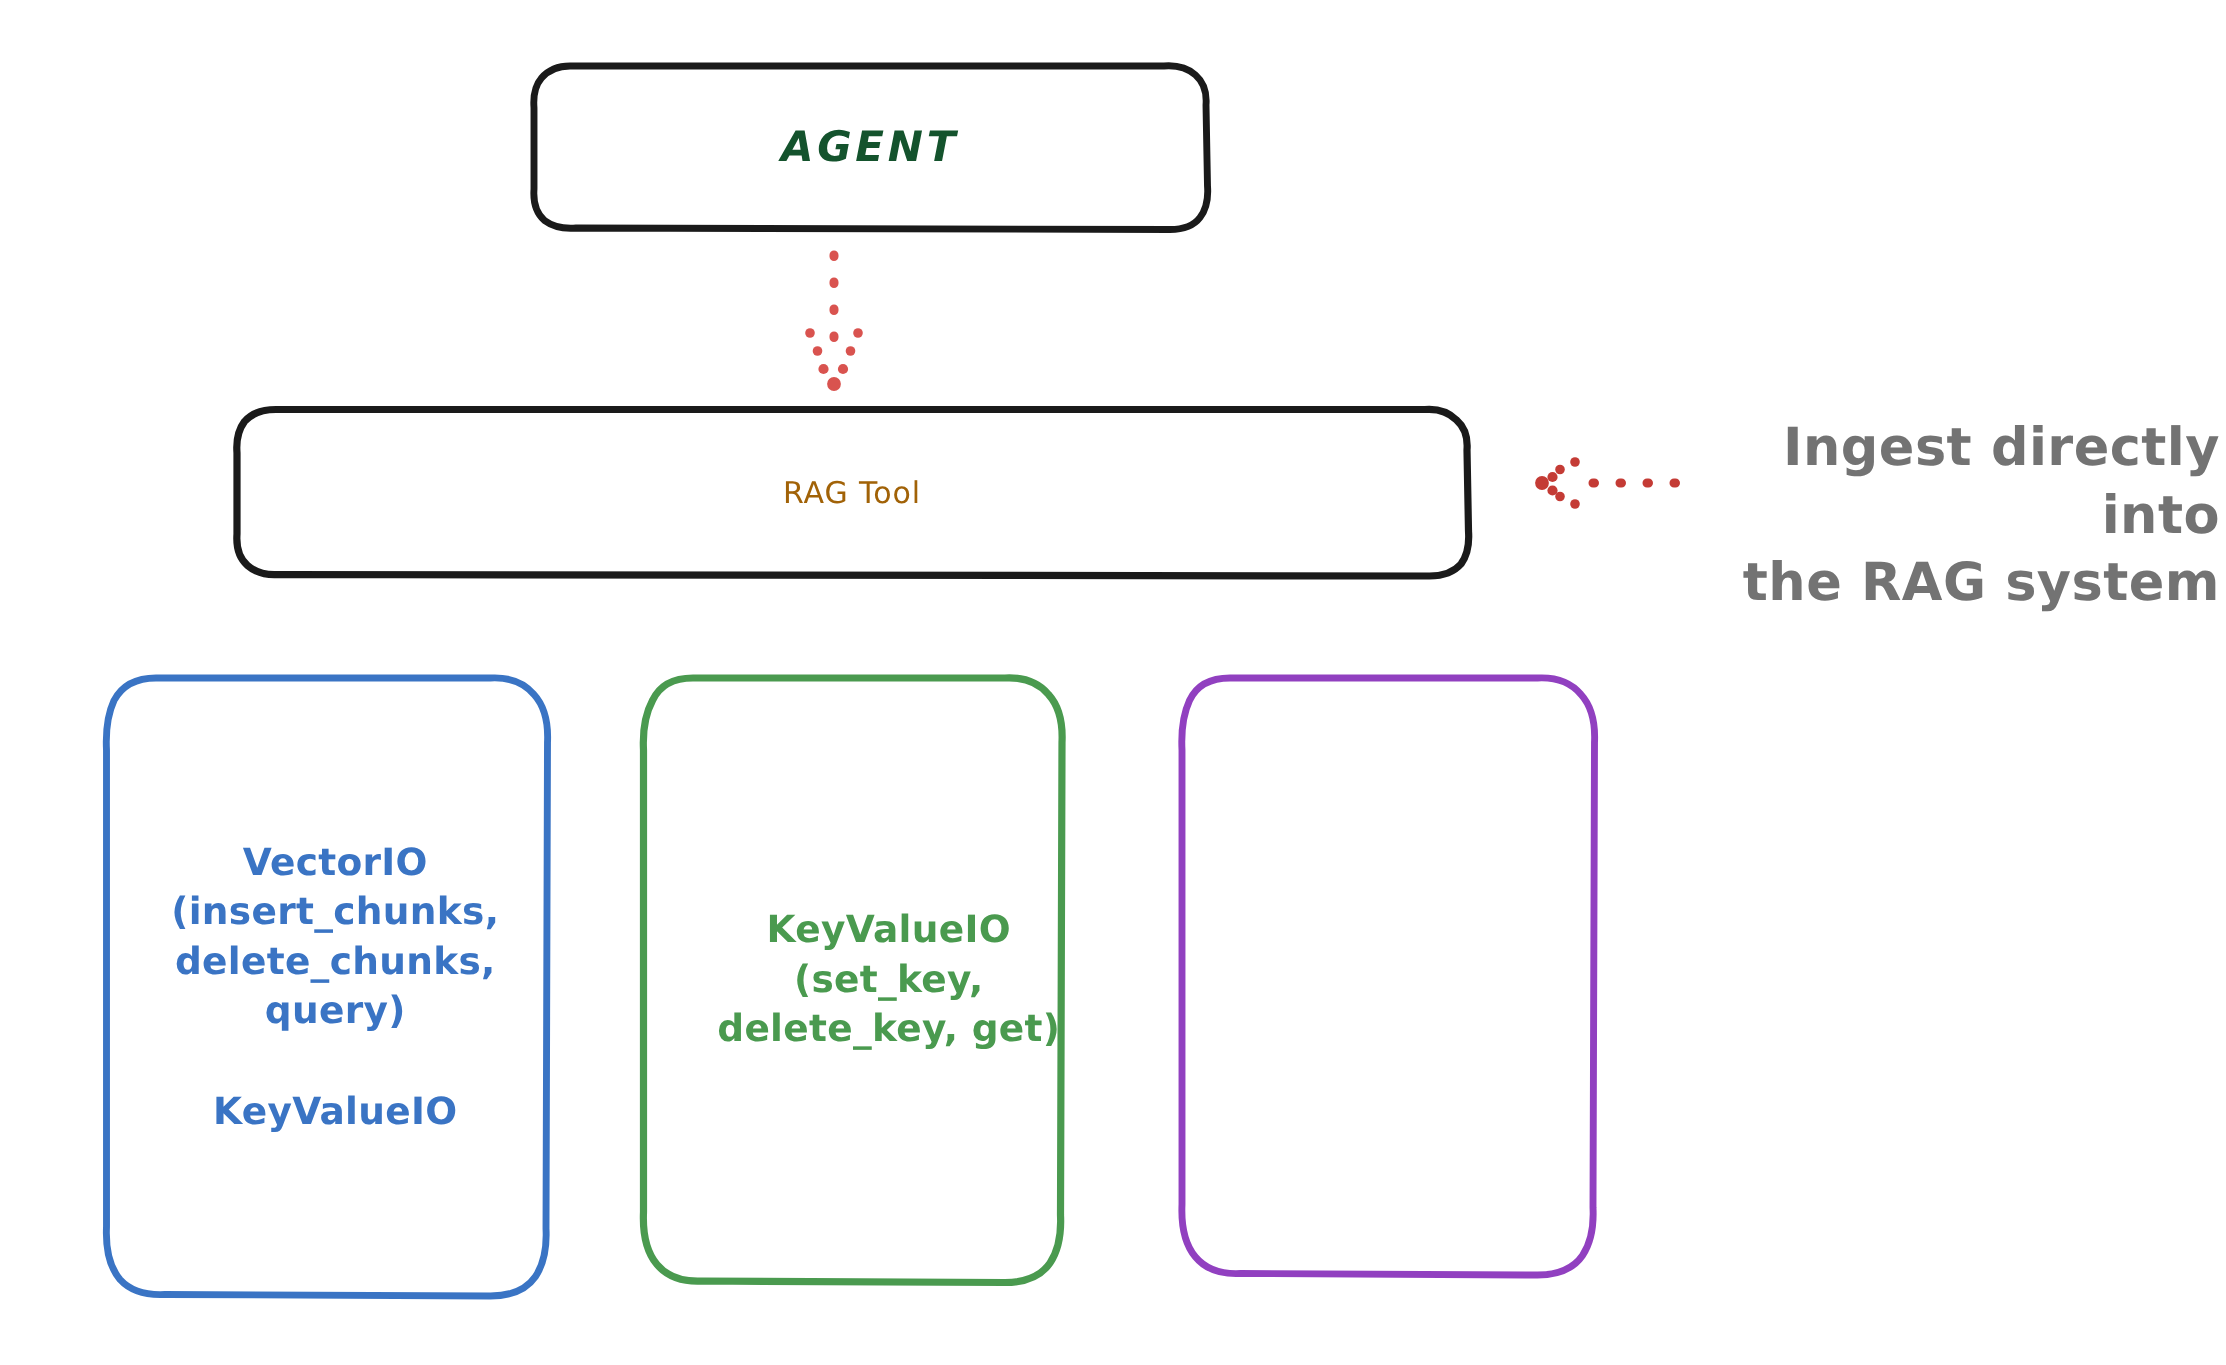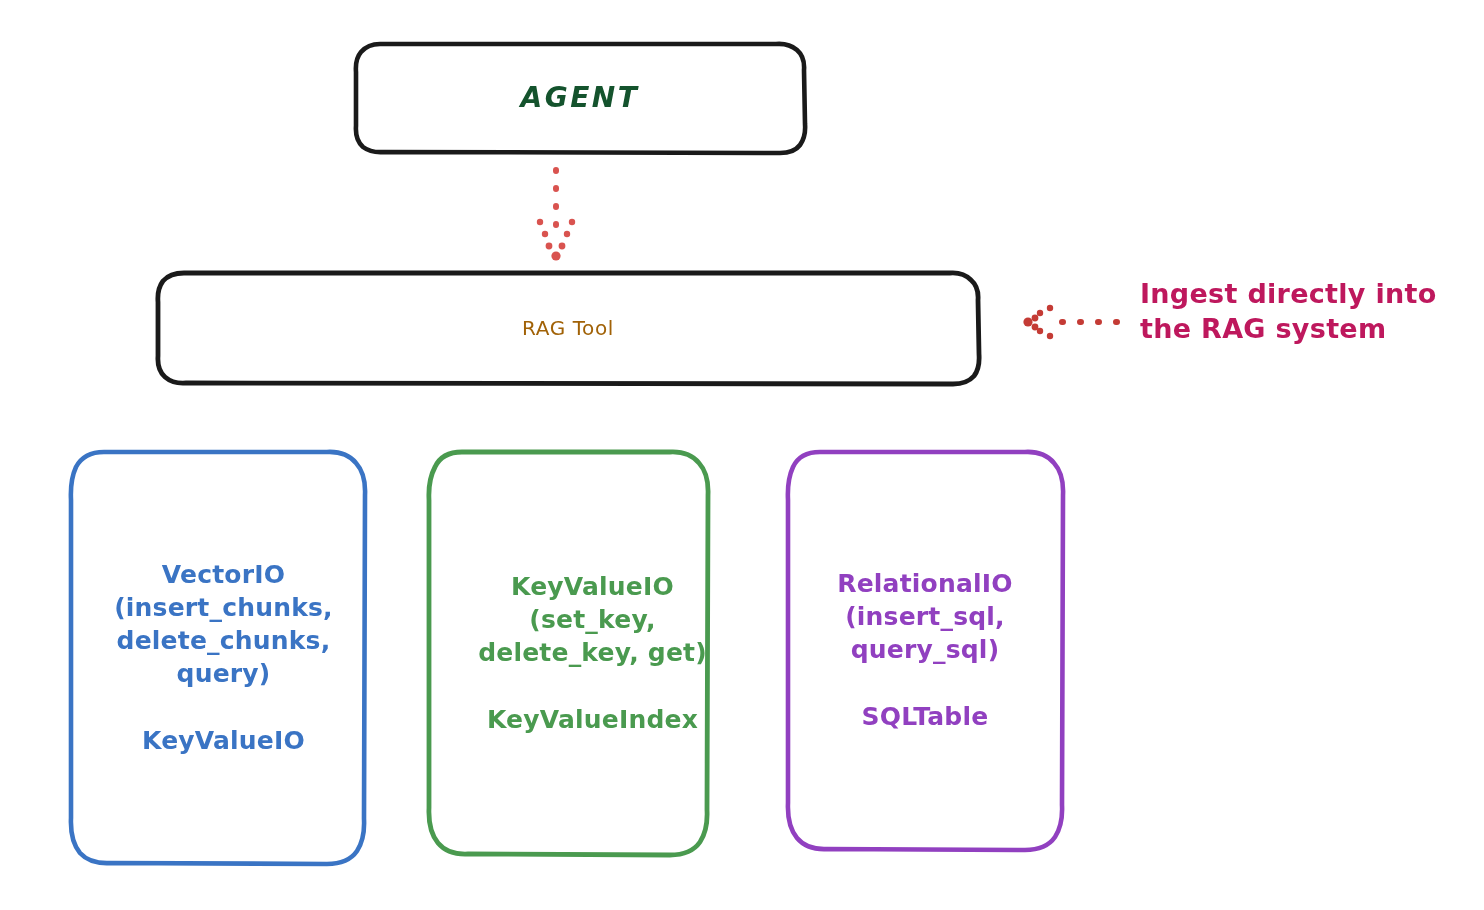--- a/index.html
+++ b/index.html
@@ -119,25 +119,25 @@
   .blue   { color: #3a74c4; margin-left: 11px; }
   .green  { color: #4a9a4f; }
   .purple { color: #9140c0; }
 
   
   #annotation-ingest {
     position: absolute;
     left: 1140px;
     top: 277px;
     width: 340px;
-    color: #be185d;
-    font-size: 27px;
+    color: #737373;
+    font-size: 35px;
     font-weight: 600;
     line-height: 1.28;
-    text-align: left;
+    text-align: right;
     white-space: pre-line;
     letter-spacing: 0.3px;
   }
 </style>
 </head>
 <body>
 
 <div id="canvas">
 
   <svg class="svg-layer" viewBox="0 0 1484 910">
@@ -211,29 +211,20 @@
 query)</div>
       <div class="card-index blue">KeyValueIO</div>
     </div>
   </div>
 
   <div class="node" id="node-keyvalueio">
     <div class="card-text">
       <div class="card-api green">KeyValueIO
 (set_key,
 delete_key, get)</div>
-      <div class="card-index green">KeyValueIndex</div>
     </div>
   </div>
 
-  <div class="node" id="node-relationalio">
-    <div class="card-text">
-      <div class="card-api purple">RelationalIO
-(insert_sql,
-query_sql)</div>
-      <div class="card-index purple">SQLTable</div>
-    </div>
-  </div>
 
   <div id="annotation-ingest">Ingest directly into
 the RAG system</div>
 
 </div>
 
 </body></html>

